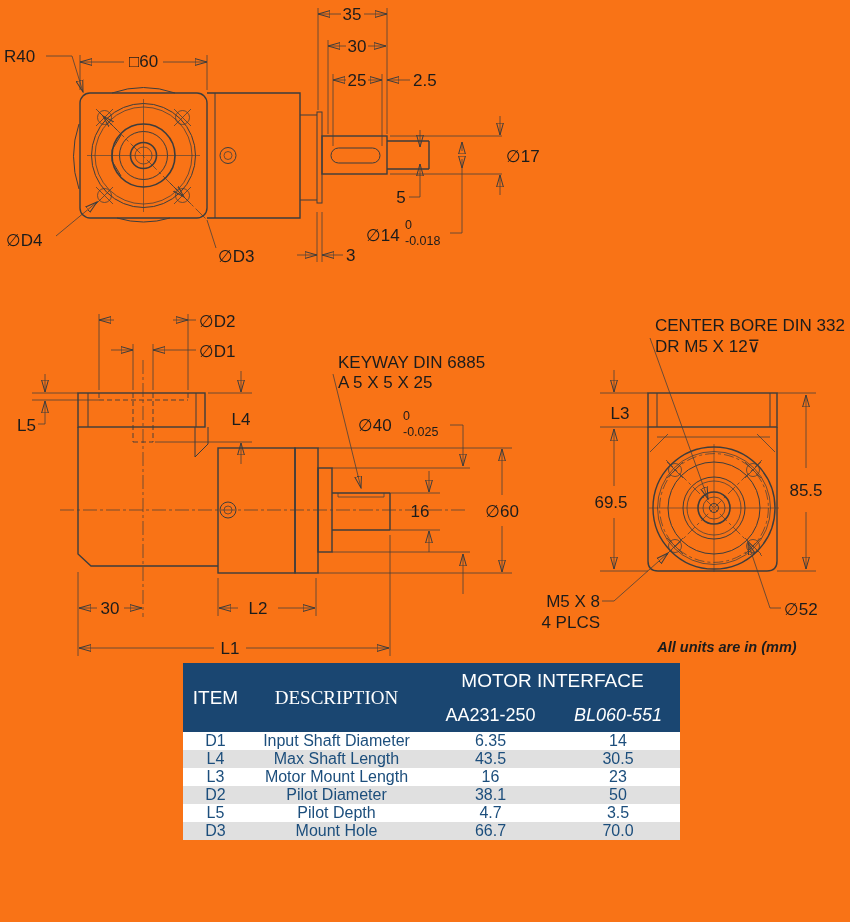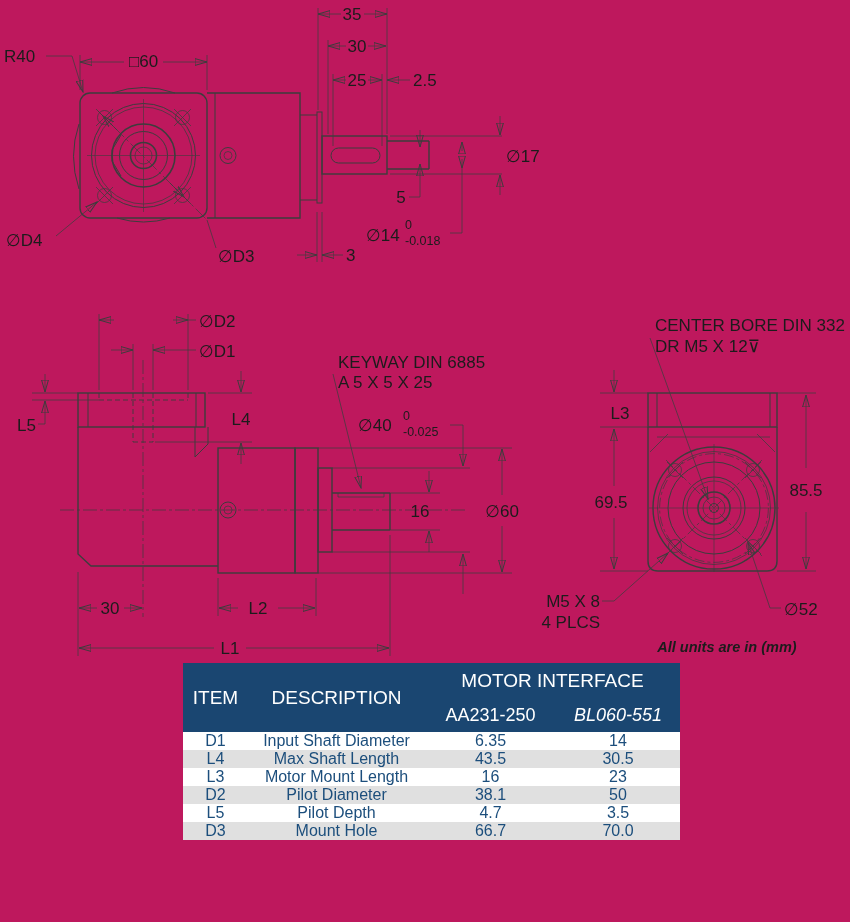--- a/index.html
+++ b/index.html
@@ -1,16 +1,16 @@
 <!DOCTYPE html>
 <html><head>
 <meta charset="utf-8">
 <style>
   html,body{margin:0;padding:0;background:#ffffff;}
-  #stage{position:relative;width:850px;height:922px;background:#be185d;overflow:hidden;
+  #stage{position:relative;width:850px;height:922px;background:#f97316;overflow:hidden;
          font-family:"Liberation Sans", "DejaVu Sans", sans-serif;}
   svg{position:absolute;top:0;left:0;}
   svg line, svg path, svg rect, svg circle, svg polyline{stroke:#3d3d3d;fill:none;}
   .ol{stroke-width:1.4;}   
   .ml{stroke-width:1;}     
   .tl{stroke-width:0.75;}  
   .xl{stroke-width:0.6;}
   .bold{stroke-width:1.6;}
   .dash{stroke-dasharray:5 3;stroke-width:0.9;}
   .cl{stroke-dasharray:14 3 3 3;stroke-width:0.7;}  
@@ -317,21 +317,21 @@
     <text class="dim" x="784" y="615">∅52</text>
 
     <text class="note" text-anchor="middle" x="727" y="652">All units are in (mm)</text>
   </g>
 </svg>
 
 <table id="spec-table">
   <thead>
     <tr>
       <th class="h-main" rowspan="2" style="width:65px;">ITEM</th>
-      <th class="h-main" rowspan="2" style="width:177px;">DESCRIPTION</th>
+      <th class="h-main" rowspan="2" style="width:177px;font-family:Liberation Serif, serif;">DESCRIPTION</th>
       <th class="h-main" colspan="2">MOTOR INTERFACE</th>
     </tr>
     <tr>
       <th class="h-sub" style="width:131px;">AA231-250</th>
       <th class="h-sub" style="width:124px;font-style:italic;">BL060-551</th>
     </tr>
   </thead>
   <tbody>
     <tr class="plain">
       <td>D1</td>

